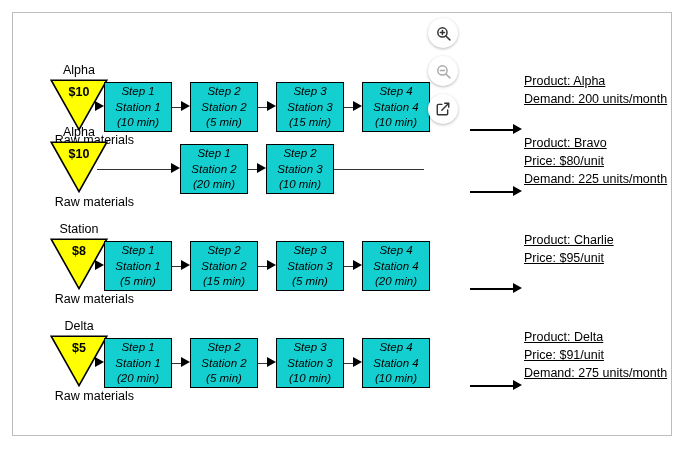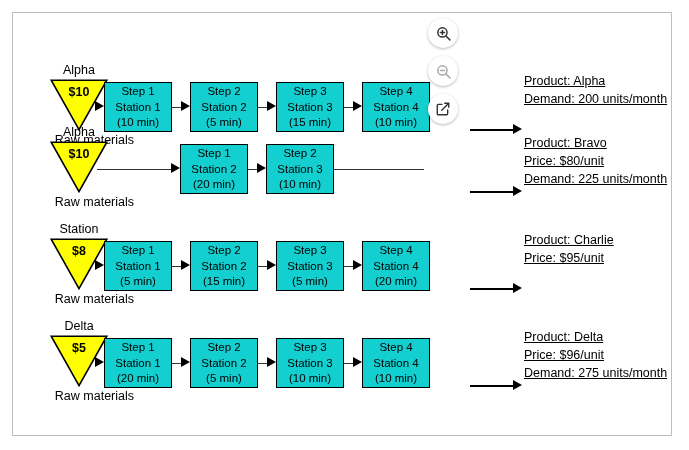--- a/index.html
+++ b/index.html
@@ -103,20 +103,21 @@
     box-sizing: border-box;
     text-align: center;
     font-size: 11.5px;
     line-height: 15.5px;
     padding-top: 1px;
     color: #000000;
   }
   .step-box .l1, .step-box .l2, .step-box .l3 {
     display: block;
     white-space: nowrap;
+    font-style: italic;
   }
 
   
   .conn {
     position: absolute;
     top: 43.5px;
     height: 1.6px;
     background: #333333;
   }
   .arrowhead {
@@ -350,21 +351,21 @@
         <div class="step-box" style="left: 362px;">
           <span class="l1">Step 4</span>
           <span class="l2">Station 4</span>
           <span class="l3">(10 min)</span>
         </div>
         <div class="conn" style="left: 430px; width: 0px;"></div>
         <div class="out-arrow-line" style="left: 470px; width: 44px;"></div>
         <div class="out-arrow-head" style="left: 513px;"></div>
         <div class="out-text">
           <span>Product: Delta</span>
-          <span>Price: $96/unit</span>
+          <span>Price: $91/unit</span>
           <span>Demand: 275 units/month</span>
         </div>
       </div>
     </div>
 
   <div class="toolbar">
     <div class="tool-btn">
       <span>
         <svg width="17" height="17" viewBox="0 0 24 24" fill="none" stroke="#333" stroke-width="2.1" stroke-linecap="round">
           <circle cx="10.5" cy="10.5" r="6.5"></circle>

